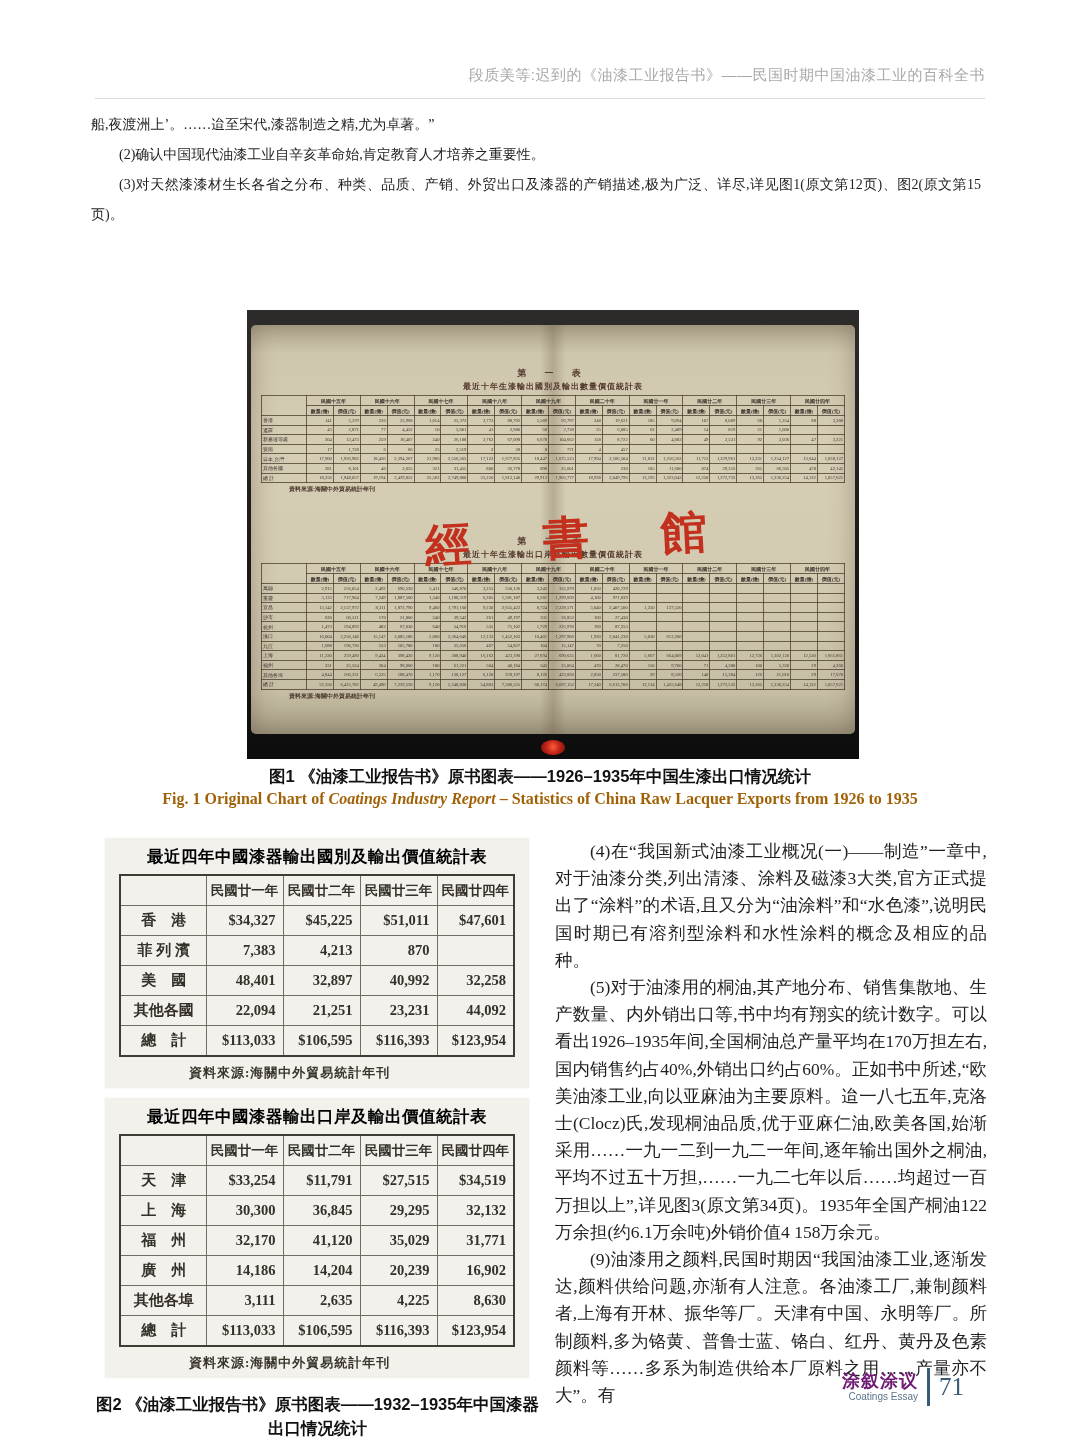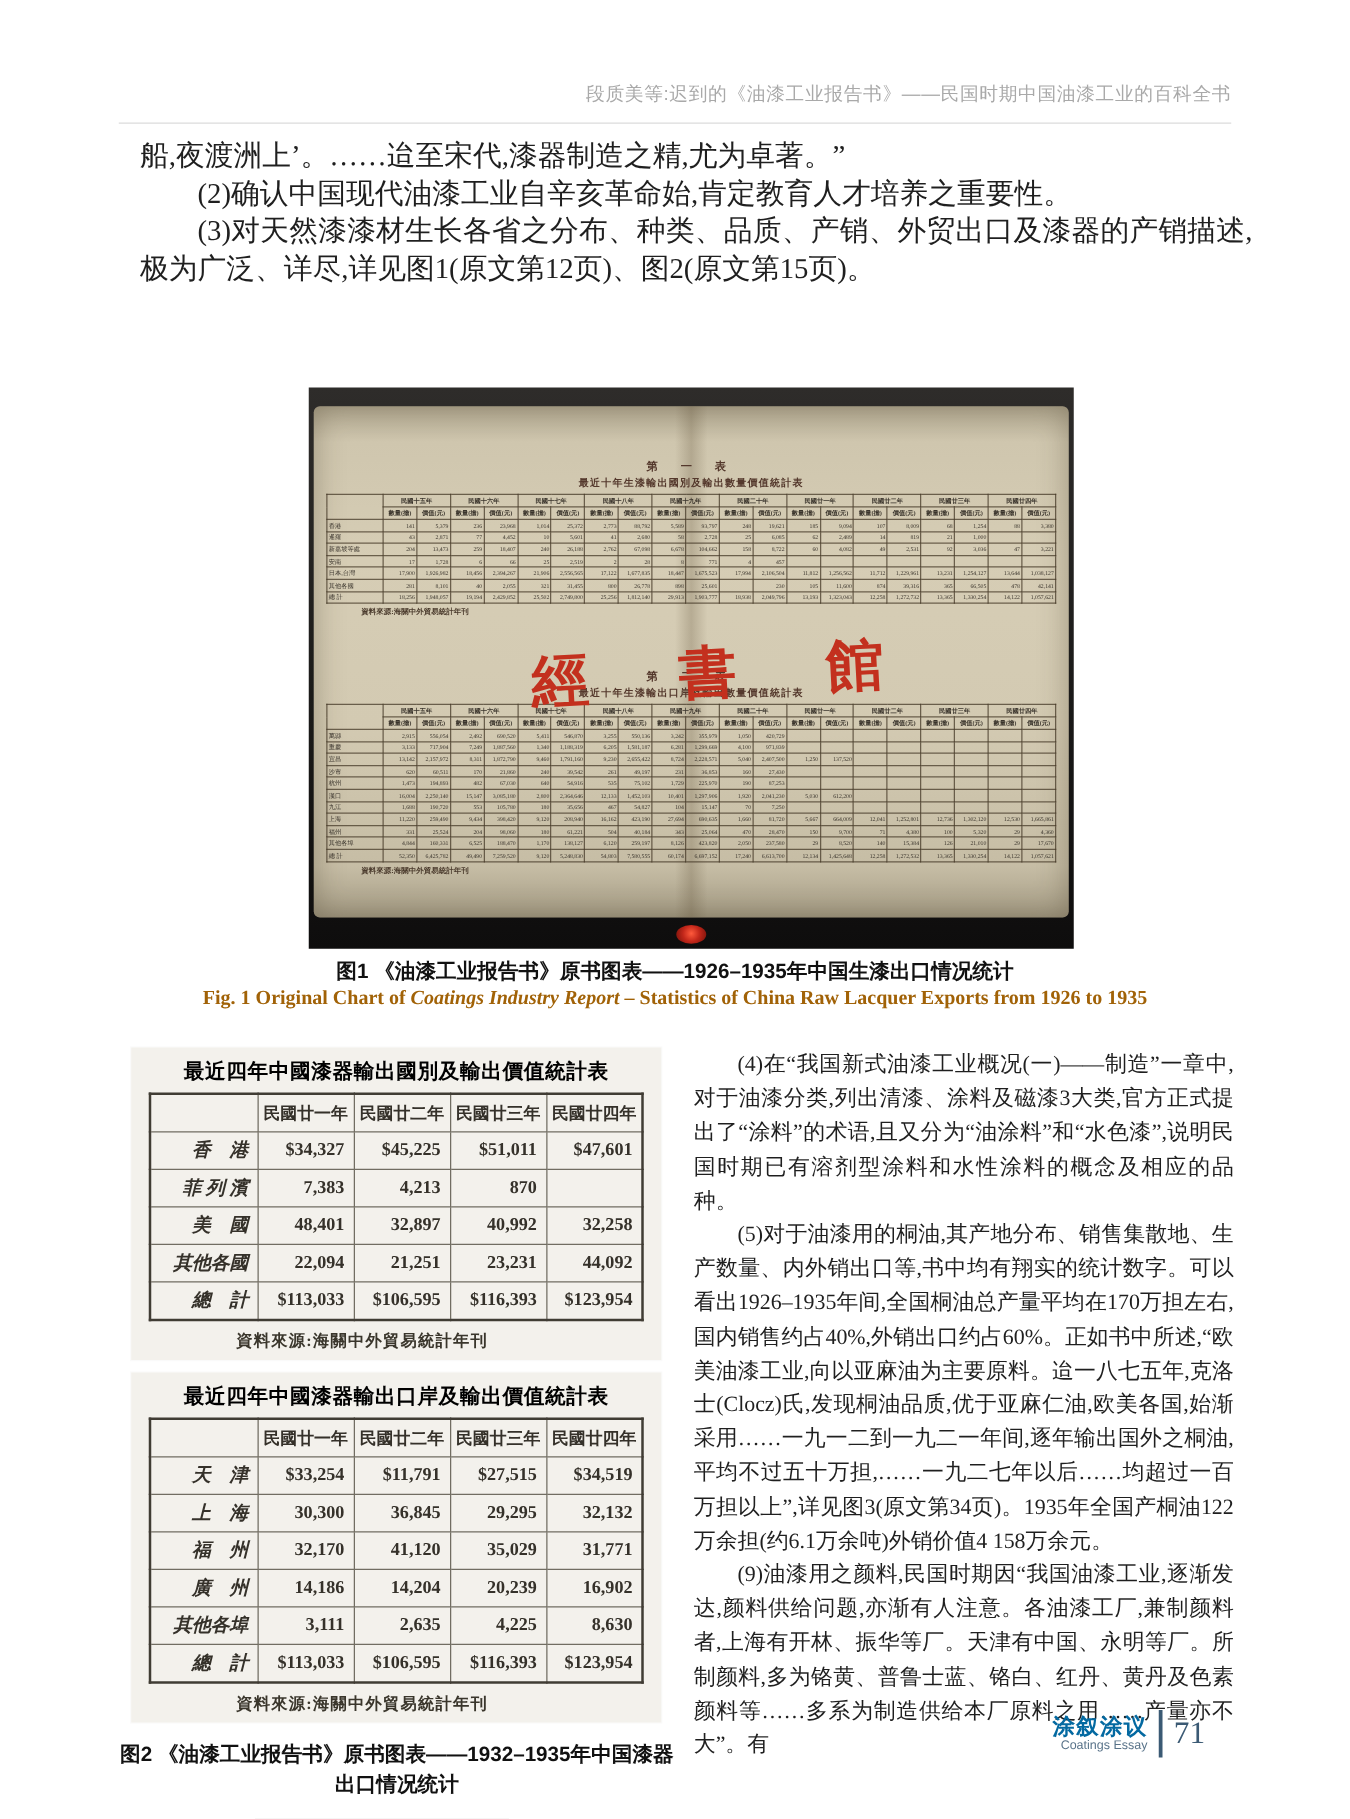--- a/index.html
+++ b/index.html
@@ -5,21 +5,21 @@
   html,body{margin:0;padding:0;background:#e9e9e9;}
   .page{position:relative;width:1080px;height:1455px;background:#ffffff;margin:0 auto;
         font-family:"Liberation Serif",serif;color:#1f1f1f;overflow:hidden;}
 
   
   .running-head{position:absolute;top:66px;left:95px;width:890px;text-align:right;
     font-family:"Liberation Sans",sans-serif;font-size:15px;color:#a9a9a9;letter-spacing:.5px;}
   .head-rule{position:absolute;top:98px;left:95px;width:890px;border-top:1px solid #dcdcdc;}
 
   
-  .intro{position:absolute;top:110px;left:112px;width:890px;font-size:23px;line-height:30px;
+  .intro{position:absolute;top:110px;left:91px;width:890px;font-size:14px;line-height:30px;
     text-align:justify;}
   .intro p{margin:0;}
   .indent{text-indent:2em;}
 
   
   .photo-wrap{position:absolute;top:310px;left:247px;width:612px;height:449px;
     background:linear-gradient(180deg,#2e2c2a 0%,#1b1a19 55%,#0e0d0d 100%);}
   .book{position:absolute;left:4px;top:15px;right:4px;bottom:25px;border-radius:5px;
     background:linear-gradient(180deg,#b4ab93 0%,#cfc6ae 7%,#d6cdb5 30%,#d3cab2 62%,#c6bda5 90%,#a59c85 100%);
     box-shadow:inset 0 0 24px rgba(60,50,30,.35);}
@@ -60,21 +60,21 @@
     box-shadow:0 0 0 1px rgba(0,0,0,.02);}
   .scan-title{font-family:"Liberation Serif",serif;font-weight:bold;font-size:16.5px;color:#000000;
     text-align:center;letter-spacing:.5px;margin:0 0 6px 0;}
   table.scan-table{border-collapse:collapse;margin:0 auto;width:396px;table-layout:fixed;
     font-family:"Liberation Serif",serif;color:#35312a;}
   table.scan-table th,table.scan-table td{border:1px solid #716d62;height:29px;padding:0 7px;
     white-space:nowrap;overflow:hidden;}
   table.scan-table{border:2px solid #403c34;}
   table.scan-table th{font-size:13.5px;font-weight:bold;text-align:center;padding:0 2px;}
   table.scan-table td.num{font-size:14.5px;font-weight:bold;text-align:right;}
-  table.scan-table td.lbl{font-size:15px;font-weight:bold;text-align:right;padding-left:8px;font-style:italic;}
+  table.scan-table td.lbl{font-size:15px;font-weight:bold;text-align:center;padding-left:8px;}
   table.scan-table col.c0{width:86px;}
   .scan-source{font-size:13px;font-weight:bold;color:#3a362c;margin:7px 0 0 78px;letter-spacing:1px;}
 
   
   .cap2{width:445px;text-align:center;margin-top:14px;}
   .cap2 .cap-cn{display:block;line-height:24px;}
 
   
   .footer{position:absolute;top:1368px;right:116px;display:flex;align-items:center;}
   .footer .sec{text-align:right;margin-right:9px;}
@@ -750,20 +750,20 @@
   </div>
 
   <div class="rightcol">
     <p>(4)在“我国新式油漆工业概况(一)——制造”一章中,对于油漆分类,列出清漆、涂料及磁漆3大类,官方正式提出了“涂料”的术语,且又分为“油涂料”和“水色漆”,说明民国时期已有溶剂型涂料和水性涂料的概念及相应的品种。</p>
     <p>(5)对于油漆用的桐油,其产地分布、销售集散地、生产数量、内外销出口等,书中均有翔实的统计数字。可以看出1926–1935年间,全国桐油总产量平均在170万担左右,国内销售约占40%,外销出口约占60%。正如书中所述,“欧美油漆工业,向以亚麻油为主要原料。迨一八七五年,克洛士(Clocz)氏,发现桐油品质,优于亚麻仁油,欧美各国,始渐采用……一九一二到一九二一年间,逐年输出国外之桐油,平均不过五十万担,……一九二七年以后……均超过一百万担以上”,详见图3(原文第34页)。1935年全国产桐油122万余担(约6.1万余吨)外销价值4 158万余元。</p>
     <p>(9)油漆用之颜料,民国时期因“我国油漆工业,逐渐发达,颜料供给问题,亦渐有人注意。各油漆工厂,兼制颜料者,上海有开林、振华等厂。天津有中国、永明等厂。所制颜料,多为铬黄、普鲁士蓝、铬白、红丹、黄丹及色素颜料等……多系为制造供给本厂原料之用……产量亦不大”。有</p>
   </div>
 
   <div class="footer">
     <div class="sec">
-      <span class="sec-cn" style="color: #0369a1;">涂叙涂议</span>
+      <span class="sec-cn" style="color: #701a75;">涂叙涂议</span>
       <span class="sec-en" style="color: rgb(59, 90, 116);">Coatings Essay</span>
     </div>
     <div class="bar" style="background: rgb(59, 90, 116);"></div>
     <div class="pagenum" style="color: rgb(59, 90, 116);">71</div>
   </div>
 
 </div>
 
 </body></html>

